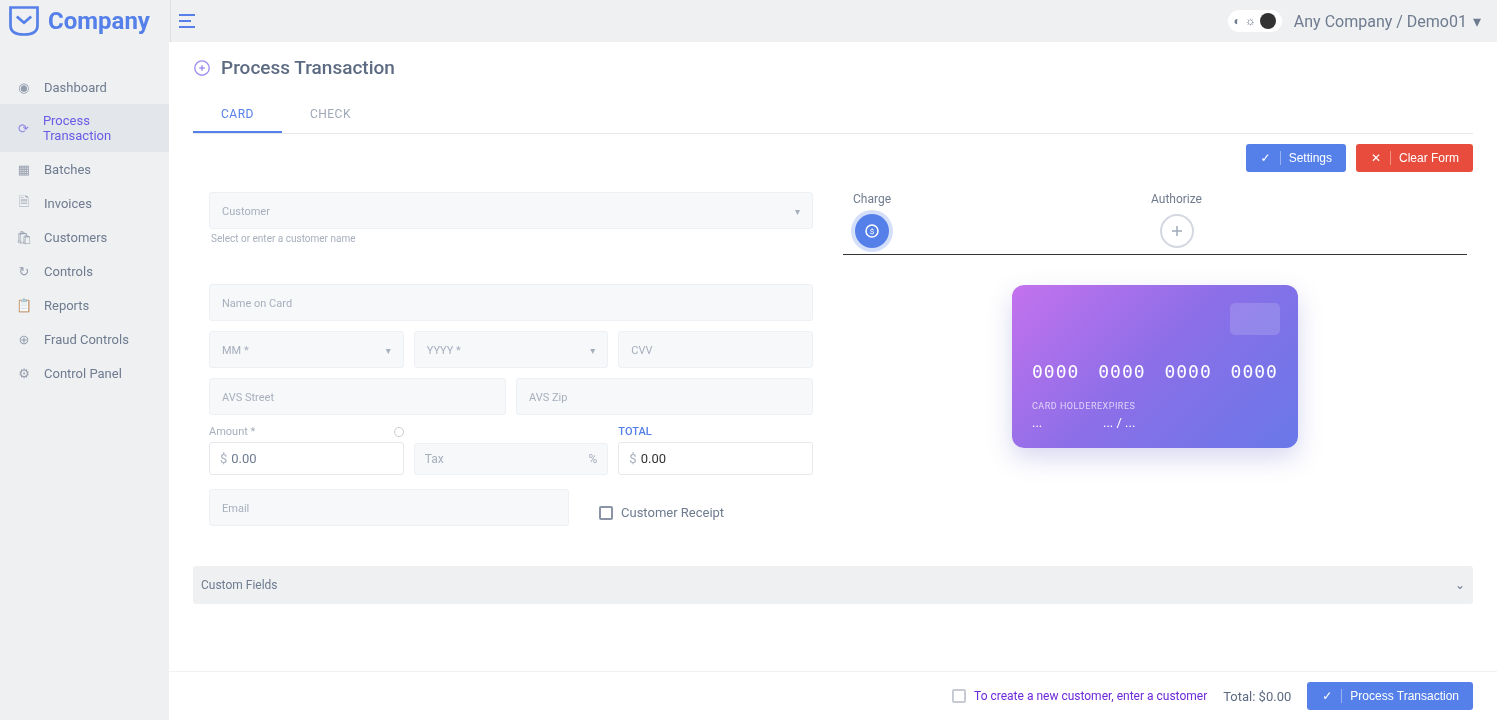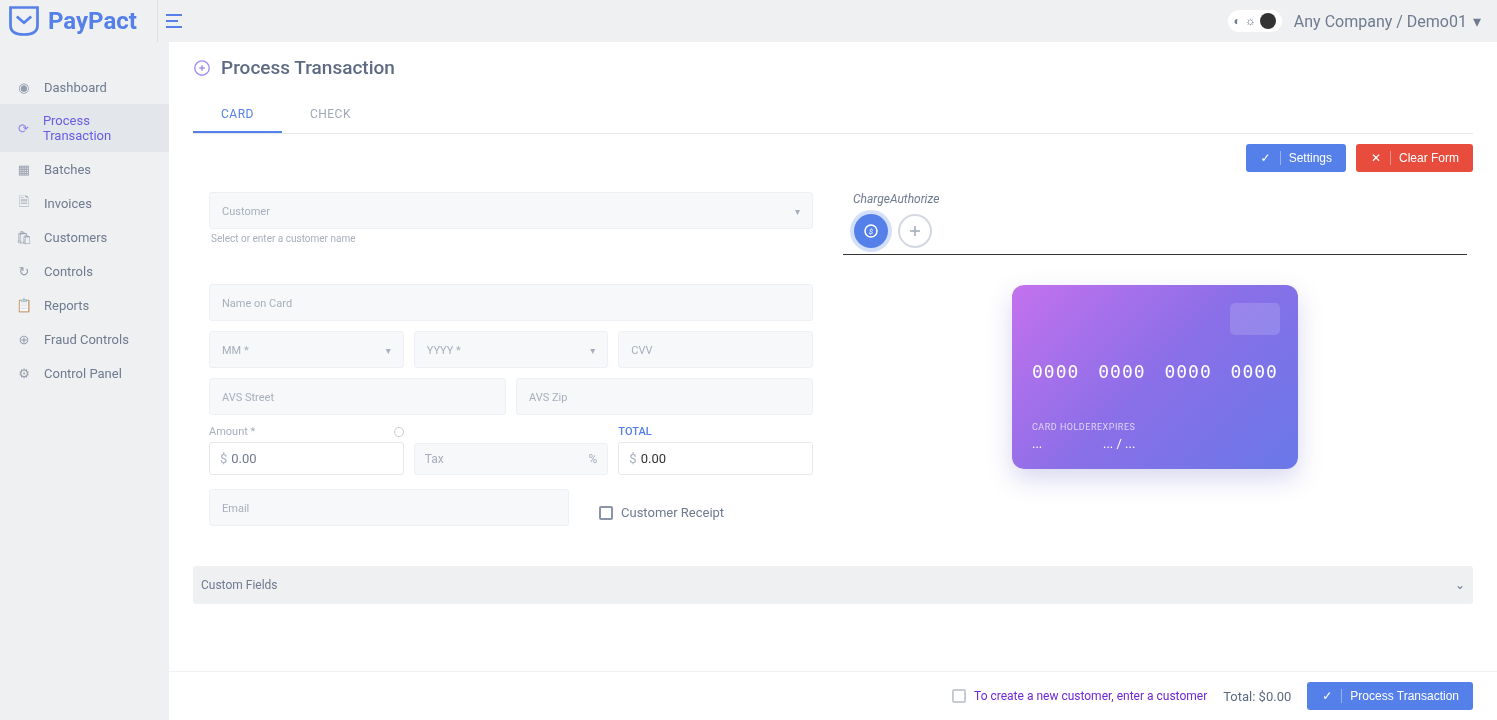--- a/index.html
+++ b/index.html
@@ -38,21 +38,21 @@
     .btn { display:inline-flex; align-items:center; gap:8px; padding:7px 14px; border-radius:3px; font-size:12px; cursor:pointer; border:none; color:#fff;}
     .btn-blue { background:#5580e9; }
     .btn-red { background:#e74c3c; }
     .btn-icon { width:12px; height:12px; display:flex; align-items:center; justify-content:center;}
     .btn-sep { width:1px; height:14px; background:rgba(255,255,255,.4); }
 
     .form-area { padding: 10px 40px 20px; display:flex; gap:40px; }
     .form-left { flex:1; max-width:660px;}
     .form-right { flex:1; }
 
-    .option-row { display:flex; padding-bottom:6px; margin-bottom:10px; border-bottom:1px solid #333; margin-left:-10px; margin-right:-10px; padding-left:10px; padding-right:10px;font-style:italic;}
+    .option-row { display:flex; gap:260px; padding-bottom:6px; margin-bottom:10px; border-bottom:1px solid #333; margin-left:-10px; margin-right:-10px; padding-left:10px; padding-right:10px;}
     .option { text-align:center; font-size:12px; color:#6f7b8f;}
     .option-label { margin-bottom:8px; display:block;}
     .option-circle { width:34px; height:34px; border-radius:50%; display:flex; align-items:center; justify-content:center; margin:0 auto;}
     .option-circle.active { background:#5580e9; box-shadow:0 0 0 4px rgba(85,128,233,.25); color:#fff;}
     .option-circle.inactive { background:#fff; border:2px solid #d4d8e0; color:#a0a9b8;}
 
     .field { position:relative; background:#f7f8fa; border:1px solid #edf0f4; border-radius:3px; padding:10px 12px; margin-bottom:10px;}
     .field .label { font-size:11px; color:#a7afbd; }
     .field.dropdown::after { content:'▾'; position:absolute; right:12px; top:50%; transform:translateY(-50%); color:#a7afbd; font-size:10px;}
     .helper { font-size:10px; color:#a7afbd; margin-top:-6px; margin-bottom:20px; padding-left:2px;}
@@ -67,21 +67,21 @@
     .amt-label { font-size:11px; color:#a7afbd; margin-bottom:4px; display:flex; justify-content:space-between; align-items:center;}
     .amt-label.total { color:#5580e9; font-weight:500;}
     .amt-field { background:#fff; border:1px solid #e5e8ec; border-radius:3px; padding:8px 10px; font-size:13px; color:#6f7b8f;}
     .amt-field .cur { color:#a7afbd; margin-right:4px;}
     .tax-field { background:#f7f8fa; border:1px solid #edf0f4; border-radius:3px; padding:8px 10px; display:flex; justify-content:space-between; font-size:12px; color:#a7afbd;}
 
     .checkbox-row { display:flex; align-items:center; gap:8px; font-size:13px; color:#6f7b8f; margin-top:10px;}
     .checkbox { width:14px; height:14px; border:2px solid #8a94a6; border-radius:2px;}
 
     
-    .card-visual { width:286px; height:184px; border-radius:12px; background:linear-gradient(135deg, #c471ed 0%, #8a6fe8 50%, #6978e8 100%); color:#fff; padding:20px; position:relative; margin-top:30px; box-shadow:0 10px 25px rgba(100,100,200,.25); margin-left:auto; margin-right:auto;}
+    .card-visual { width:286px; height:163px; border-radius:12px; background:linear-gradient(135deg, #c471ed 0%, #8a6fe8 50%, #6978e8 100%); color:#fff; padding:20px; position:relative; margin-top:30px; box-shadow:0 10px 25px rgba(100,100,200,.25); margin-left:auto; margin-right:auto;}
     .card-chip-area { position:absolute; top:18px; right:18px; width:50px; height:32px; background:rgba(255,255,255,.15); border-radius:5px;}
     .card-number { position:absolute; top:76px; left:20px; right:20px; display:flex; justify-content:space-between; font-size:18px; letter-spacing:1px; font-family:monospace;}
     .card-bottom { position:absolute; bottom:18px; left:20px; right:16px; display:flex; justify-content:flex-start; font-size:10px;}
     .card-bottom .lbl { opacity:.7; font-size:9px; letter-spacing:.5px; margin-bottom:4px;}
     .card-bottom .val { font-size:13px;}
     .card-bottom .right { text-align:right;}
 
     
     .accordion { margin:10px 24px; background:#eef0f2; padding:12px 8px; border-radius:3px; display:flex; justify-content:space-between; align-items:center; cursor:pointer; font-size:12px; color:#6f7b8f;}
 
@@ -94,21 +94,21 @@
 <body>
 
 <div class="app">
 
   <div class="top-header">
     <div class="brand">
       <svg class="brand-icon" viewBox="0 0 40 40">
           <path d="M5 5 L35 5 L35 25 Q35 35 20 35 Q5 35 5 25 Z" fill="none" stroke="#5580e9" stroke-width="3"></path>
           <path d="M12 15 L20 22 L28 15" fill="none" stroke="#5580e9" stroke-width="3"></path>
         </svg>
-      <span>PayPact</span>
+      <span>Company</span>
     </div>
     <div class="hamburger">
       <svg width="16" height="14" viewBox="0 0 16 14">
           <path d="M0 1h16M0 7h12M0 13h16" stroke="#5580e9" stroke-width="2"></path>
         </svg>
     </div>
     <div class="header-right">
       <div class="theme-toggle">
         <span>◐</span>
         <span>☼</span>

